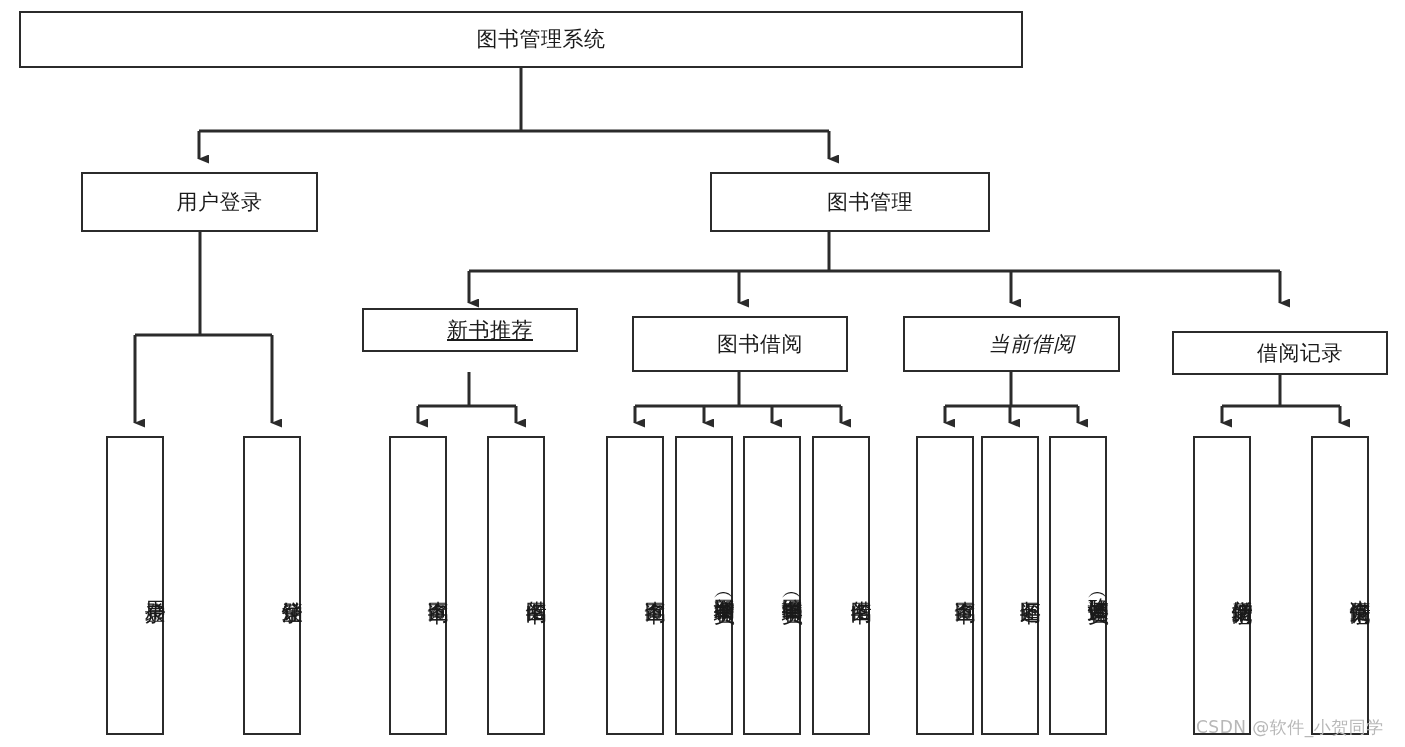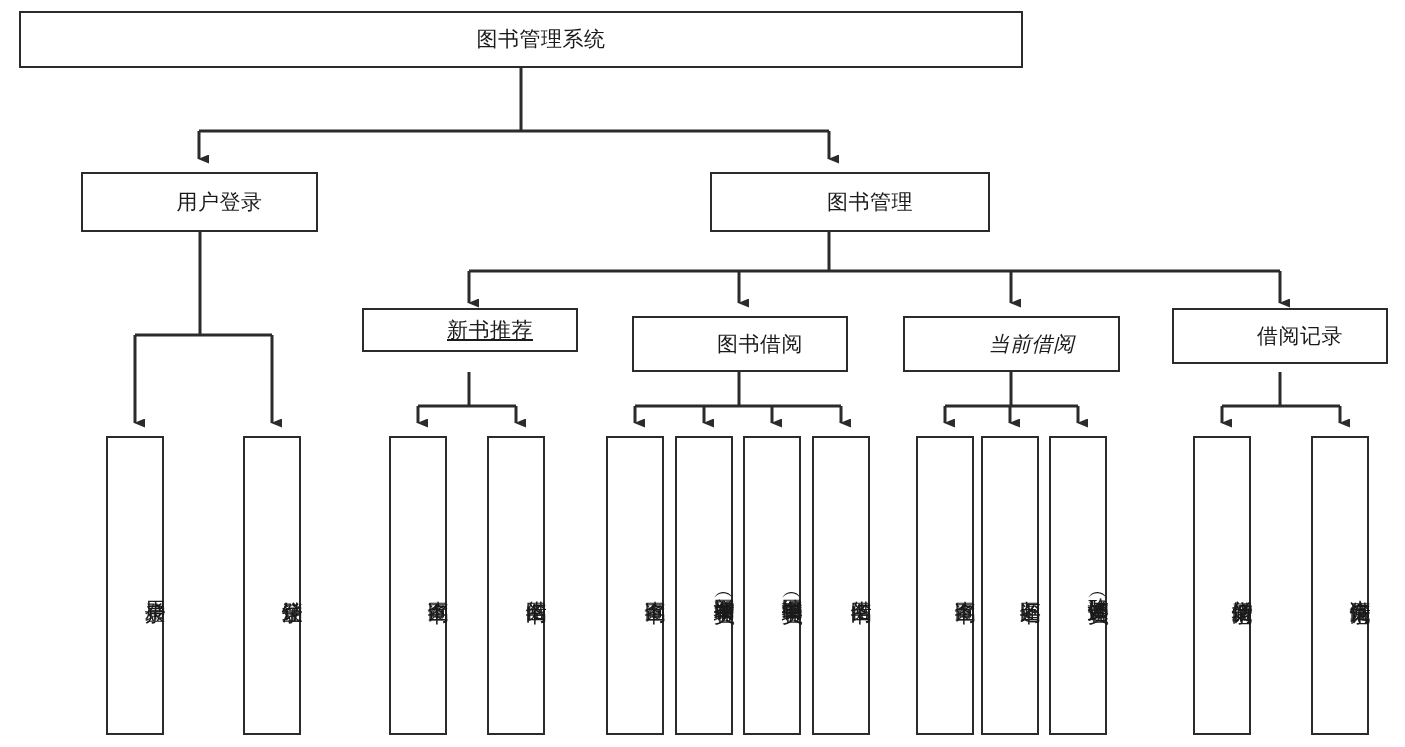--- a/index.html
+++ b/index.html
@@ -126,21 +126,21 @@
       </div>
       <div class="node horizontal" style="left: 362px; top: 308px; width: 216px; height: 44px; text-decoration: underline;">
         <span class="label">新书推荐</span>
       </div>
       <div class="node horizontal" style="left: 632px; top: 316px; width: 216px; height: 56px;">
         <span class="label">图书借阅</span>
       </div>
       <div class="node horizontal" style="left: 903px; top: 316px; width: 217px; height: 56px; font-style: italic;">
         <span class="label">当前借阅</span>
       </div>
-      <div class="node horizontal" style="left: 1172px; top: 308px; width: 216px; height: 56px;">
+      <div class="node horizontal" style="left: 1172px; top: 331px; width: 216px; height: 44px;">
         <span class="label">借阅记录</span>
       </div>
       <div class="node vertical" style="left: 106px; top: 436px; width: 58px; height: 299px;">
         <span class="label">用户登录</span>
       </div>
       <div class="node vertical" style="left: 243px; top: 436px; width: 58px; height: 299px;">
         <span class="label">注销登录</span>
       </div>
       <div class="node vertical" style="left: 389px; top: 436px; width: 58px; height: 299px;">
         <span class="label">查询图书</span>
@@ -170,14 +170,15 @@
         <span class="label">确认归还（管理员）</span>
       </div>
       <div class="node vertical" style="left: 1193px; top: 436px; width: 58px; height: 299px;">
         <span class="label">新增借阅记录</span>
       </div>
       <div class="node vertical" style="left: 1311px; top: 436px; width: 58px; height: 299px;">
         <span class="label">查询借阅记录</span>
       </div>
     </div>
 
+  <div id="watermark" style="left: 1196px; top: 716px; color: rgb(184, 184, 184);">CSDN @软件_小贺同学</div>
 
 </div>
 
 </body></html>

